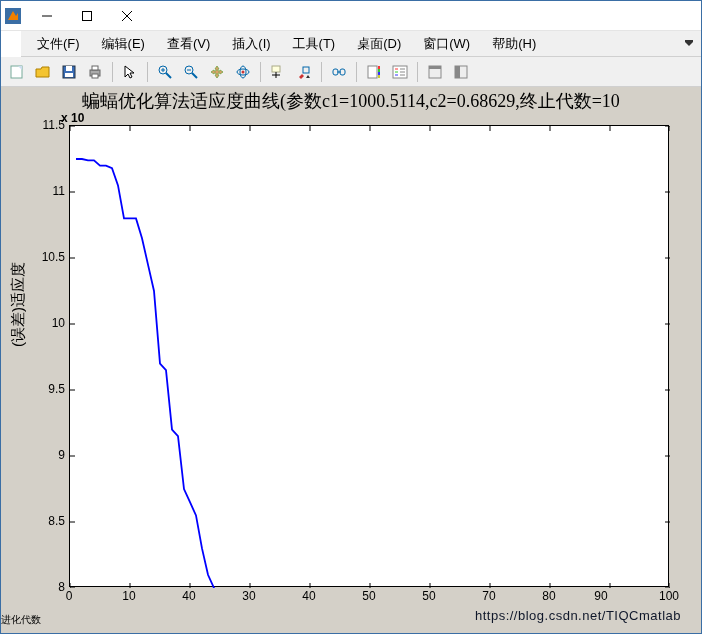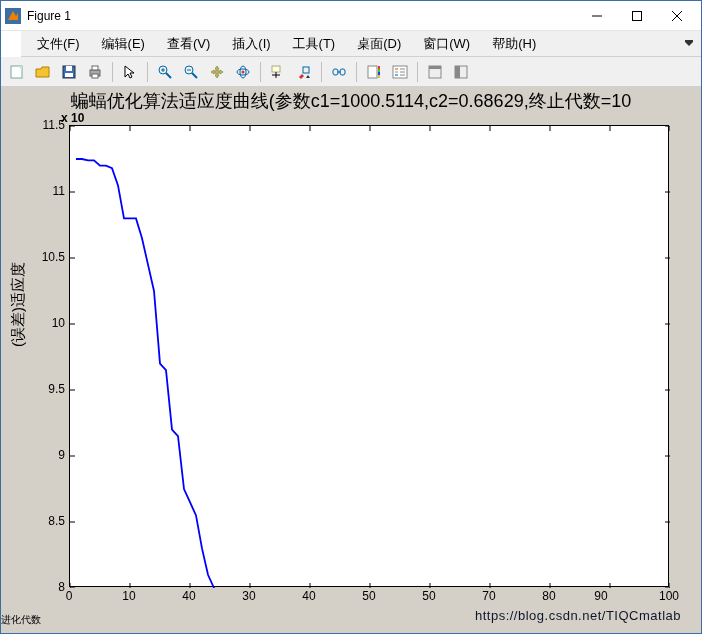--- a/index.html
+++ b/index.html
@@ -74,21 +74,21 @@
     flex: 1;
     background: #d4d0c8;
     position: relative;
     overflow: hidden;
   }
   .chart-title {
     position: absolute;
     left: 0; right: 0; top: 2px;
     text-align: center;
     font-size: 18px;
-    font-family: Liberation Sans, sans-serif;
+    font-family: Liberation Serif, serif;
     white-space: nowrap;
   }
   .axis-scale {
     position: absolute;
     font-size: 12px;
     font-family: Arial, sans-serif;
   }
   .plot-box {
     position: absolute;
     left: 68px; top: 38px;
@@ -130,21 +130,20 @@
   svg { display: block; }
 </style>
 </head>
 <body>
 
 <div class="titlebar">
   <svg class="app-icon" viewBox="0 0 16 16">
     <rect width="16" height="16" fill="#3a6ea5"></rect>
     <path d="M3 12 L8 3 L11 8 L13 5 L13 12 Z" fill="#f08000"></path>
   </svg>
-  <span class="title">Figure 1</span>
   <div class="win-btn">
     <svg width="10" height="10">
         <line x1="0" y1="5" x2="10" y2="5" stroke="#000" stroke-width="1"></line>
       </svg>
   </div>
   <div class="win-btn">
     <svg width="10" height="10">
         <rect x="0.5" y="0.5" width="9" height="9" fill="none" stroke="#000"></rect>
       </svg>
   </div>

